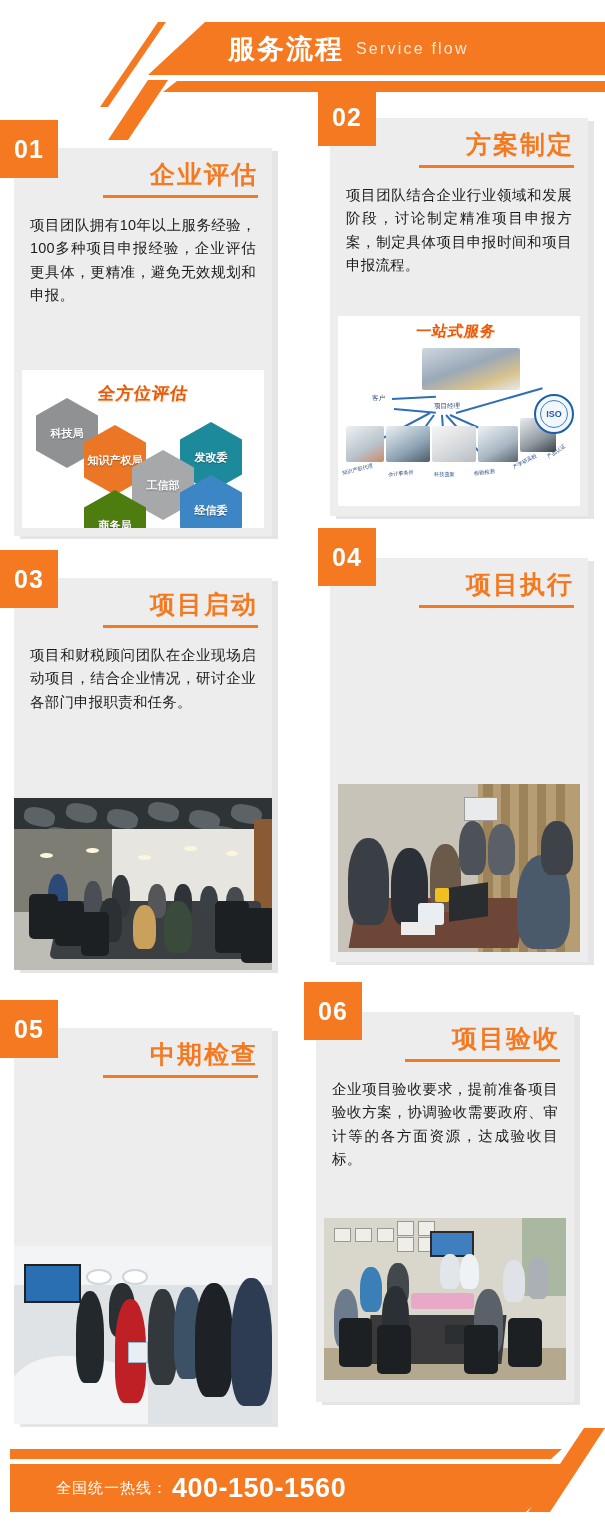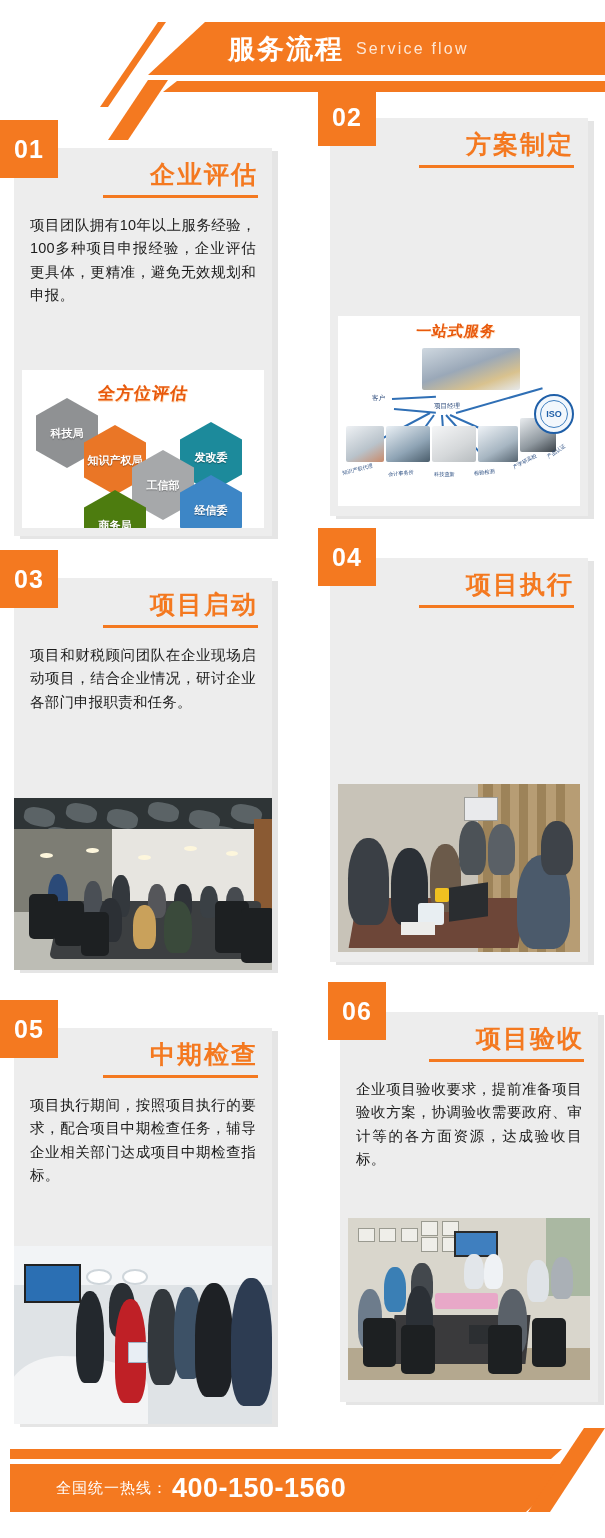--- a/index.html
+++ b/index.html
@@ -214,20 +214,21 @@
         <span>经信委</span>
       </div>
     </div>
   </div>
 
   <div class="card right" style="left:330px; top:118px; width:258px; height:398px;">
     <div class="panel" style="height:398px;"></div>
     <div class="badge">02</div>
     <div class="title">方案制定</div>
     <div class="title-rule" style="width:155px;"></div>
+    <div class="body-text" style="left:16px; right:16px; top:66px;">项目团队结合企业行业领域和发展阶段，讨论制定精准项目申报方案，制定具体项目申报时间和项目申报流程。</div>
 
     <div class="onestop" style="left:8px; top:198px; width:242px; height:190px;">
       <div class="os-title" style="left:78px; top:6px;">一站式服务</div>
 
       <div class="os-photo" style="left:84px; top:32px; width:98px; height:42px; background:linear-gradient(160deg,#cfd8e0 0%,#9aa8b8 45%,#d9c28e 75%,#e6e9ec 100%);"></div>
 
       <div class="os-node" style="left:34px; top:78px;">客户</div>
       <div class="os-node" style="left:96px; top:86px;">项目经理</div>
 
       <div class="os-arrow" style="left:54px; top:82px; width:44px; transform:rotate(-3deg);"></div>
@@ -336,21 +337,20 @@
         <div style="position:absolute; left:26%; bottom:10%; width:14%; height:8%; background:#ececea;"></div>
       </div>
     </div>
   </div>
 
   <div class="card left" style="left:14px; top:1028px; width:258px; height:396px;">
     <div class="panel" style="height:396px;"></div>
     <div class="badge">05</div>
     <div class="title">中期检查</div>
     <div class="title-rule" style="width:155px;"></div>
-    <div class="body-text" style="left:16px; right:16px; top:66px;">项目执行期间，按照项目执行的要求，配合项目中期检查任务，辅导企业相关部门达成项目中期检查指标。</div>
 
     <div class="figure" style="left:0px; top:218px; width:258px; height:178px;">
       <div class="ph ph3">
         <div class="hall"></div>
         <div style="position:absolute; left:0; top:0; width:100%; height:22%; background:#f2f4f6;"></div>
         <div class="screen"></div>
         <div style="position:absolute; left:28%; top:13%; width:10%; height:9%; background:#fff; border-radius:50%; border:2px solid #cfd6db;"></div>
         <div style="position:absolute; left:42%; top:13%; width:10%; height:9%; background:#fff; border-radius:50%; border:2px solid #cfd6db;"></div>
         <div class="counter"></div>
         <div class="person" style="left:24%; top:25%; width:11%; height:52%; background:#23282d;"></div>
@@ -358,21 +358,21 @@
         <div class="person" style="left:39%; top:30%; width:12%; height:58%; background:#bf2026;"></div>
         <div class="person" style="left:52%; top:24%; width:11%; height:54%; background:#33383d;"></div>
         <div class="person" style="left:62%; top:23%; width:11%; height:52%; background:#3d5166;"></div>
         <div class="person" style="left:70%; top:21%; width:15%; height:64%; background:#1e2125;"></div>
         <div class="person" style="left:84%; top:18%; width:16%; height:72%; background:#2d3c52;"></div>
         <div style="position:absolute; left:44%; top:54%; width:8%; height:12%; background:#e8eef4; border:1px solid #9fb3c6;"></div>
       </div>
     </div>
   </div>
 
-  <div class="card right" style="left:340px; top:1012px; width:258px; height:390px;">
+  <div class="card right" style="left:316px; top:1012px; width:258px; height:390px;">
     <div class="panel" style="height:390px;"></div>
     <div class="badge">06</div>
     <div class="title">项目验收</div>
     <div class="title-rule" style="width:155px;"></div>
     <div class="body-text" style="left:16px; right:16px; top:66px;">企业项目验收要求，提前准备项目验收方案，协调验收需要政府、审计等的各方面资源，达成验收目标。</div>
 
     <div class="figure" style="left:8px; top:206px; width:242px; height:162px;">
       <div class="ph ph4">
         <div class="wall"></div>
         <div style="position:absolute; right:0; top:0; width:18%; height:48%; background:#aab8a2;"></div>

